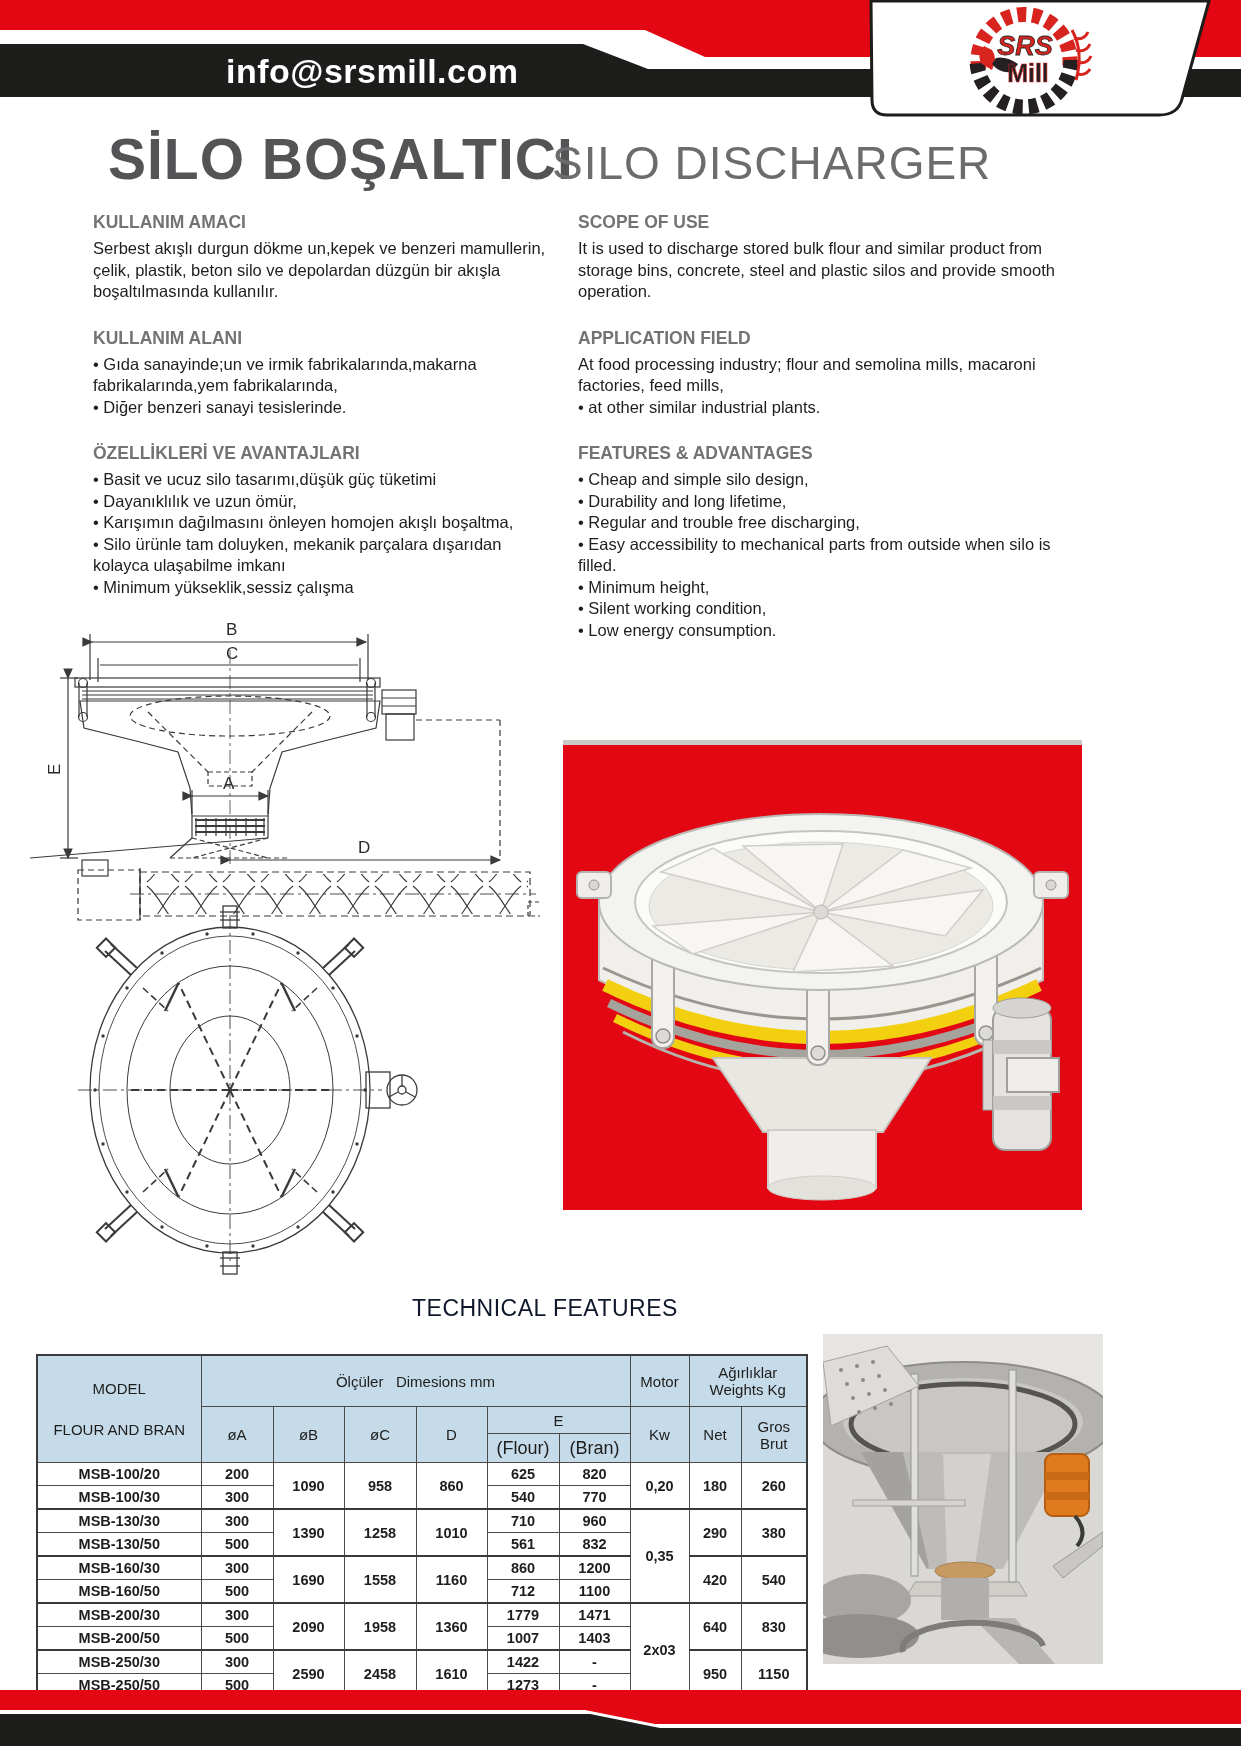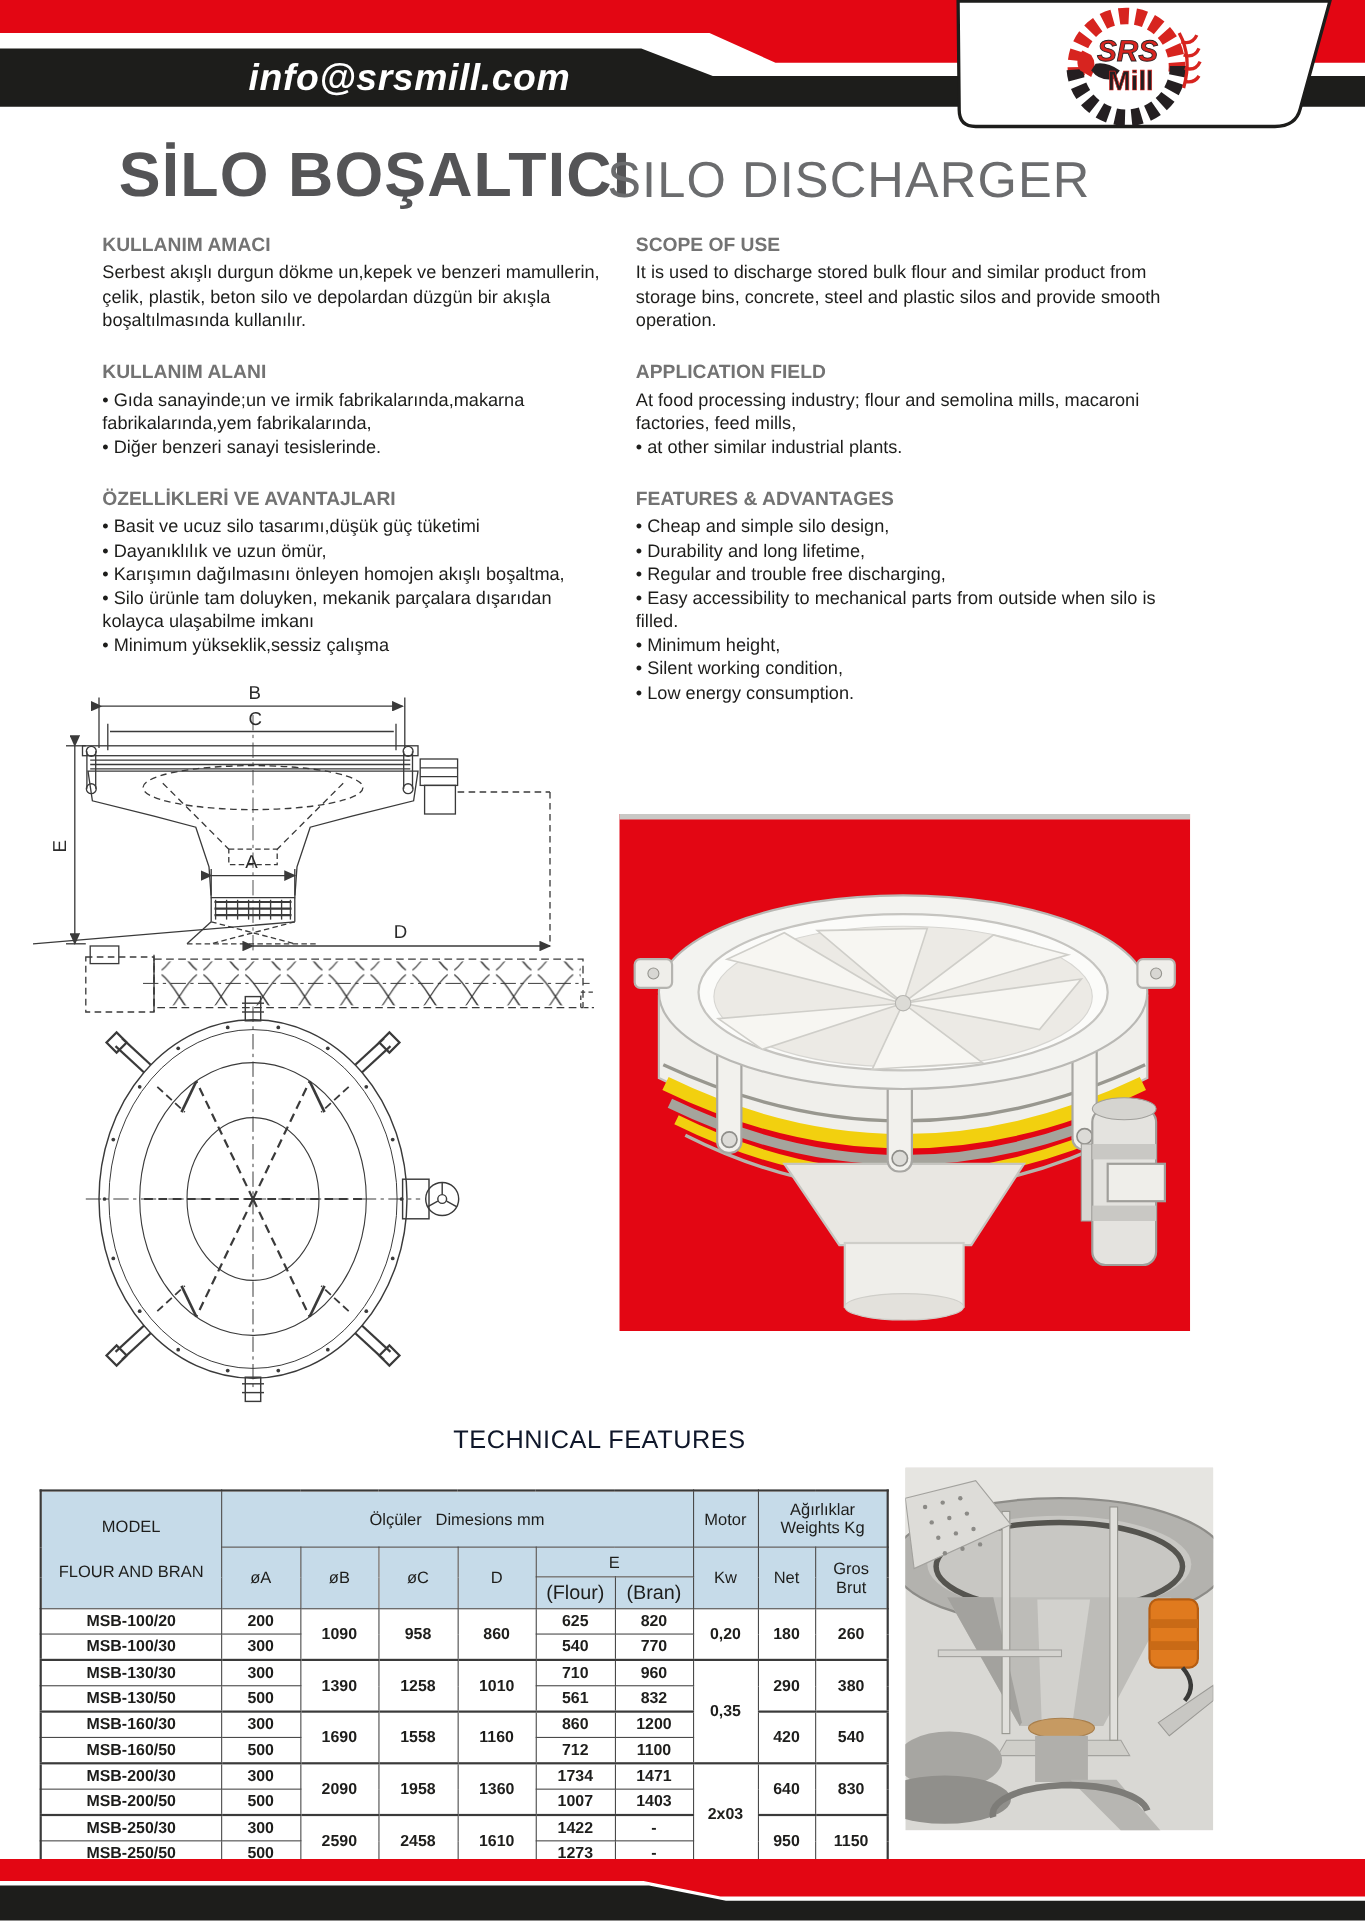--- a/index.html
+++ b/index.html
@@ -1,20 +1,20 @@
 <!DOCTYPE html>
 <html><head>
 <meta charset="utf-8">
 <style>
   html,body{margin:0;padding:0;background:#888;}
   .page{position:relative;width:1241px;height:1754px;background:#fff;margin:0 auto;
         font-family:"Liberation Sans", sans-serif;overflow:hidden;}
   .abs{position:absolute;}
   
-  .email{position:absolute;left:226px;top:52px;color:#fff;font-size:34px;font-weight:bold;letter-spacing:.5px;font-style:italic;}
+  .email{position:absolute;left:226px;top:52px;color:#fff;font-size:34px;font-weight:bold;letter-spacing:.5px;}
   .logo-box{position:absolute;left:868px;top:0;width:344px;height:120px;}
   
   .title-tr{position:absolute;left:108px;top:126px;font-size:57px;font-weight:bold;color:#545456;letter-spacing:1px;}
   .title-en{position:absolute;left:552px;top:136px;font-size:46px;font-weight:400;color:#6b6c6e;letter-spacing:1px;}
   
   .col{position:absolute;top:212px;color:#1d1d1b;}
   .col.left{left:93px;width:462px;}
   .col.right{left:578px;width:500px;}
   .sec{margin-bottom:25px;}
   .sec h3{margin:0 0 5px 0;font-size:17.5px;font-weight:bold;color:#737373;}
@@ -464,21 +464,21 @@
       <td class="light">712</td>
           <td class="light">1100</td>
     </tr>
 
     <tr class="grp">
       <td>MSB-200/30</td>
           <td class="light">300</td>
       <td class="light" rowspan="2">2090</td>
       <td class="light" rowspan="2">1958</td>
       <td class="light" rowspan="2">1360</td>
-      <td class="light">1734</td>
+      <td class="light">1779</td>
           <td class="light">1471</td>
       <td class="light" rowspan="4">2x03</td>
       <td class="light" rowspan="2">640</td>
       <td class="light" rowspan="2">830</td>
     </tr>
     <tr>
       <td>MSB-200/50</td>
           <td class="light">500</td>
       <td class="light">1007</td>
           <td class="light">1403</td>

